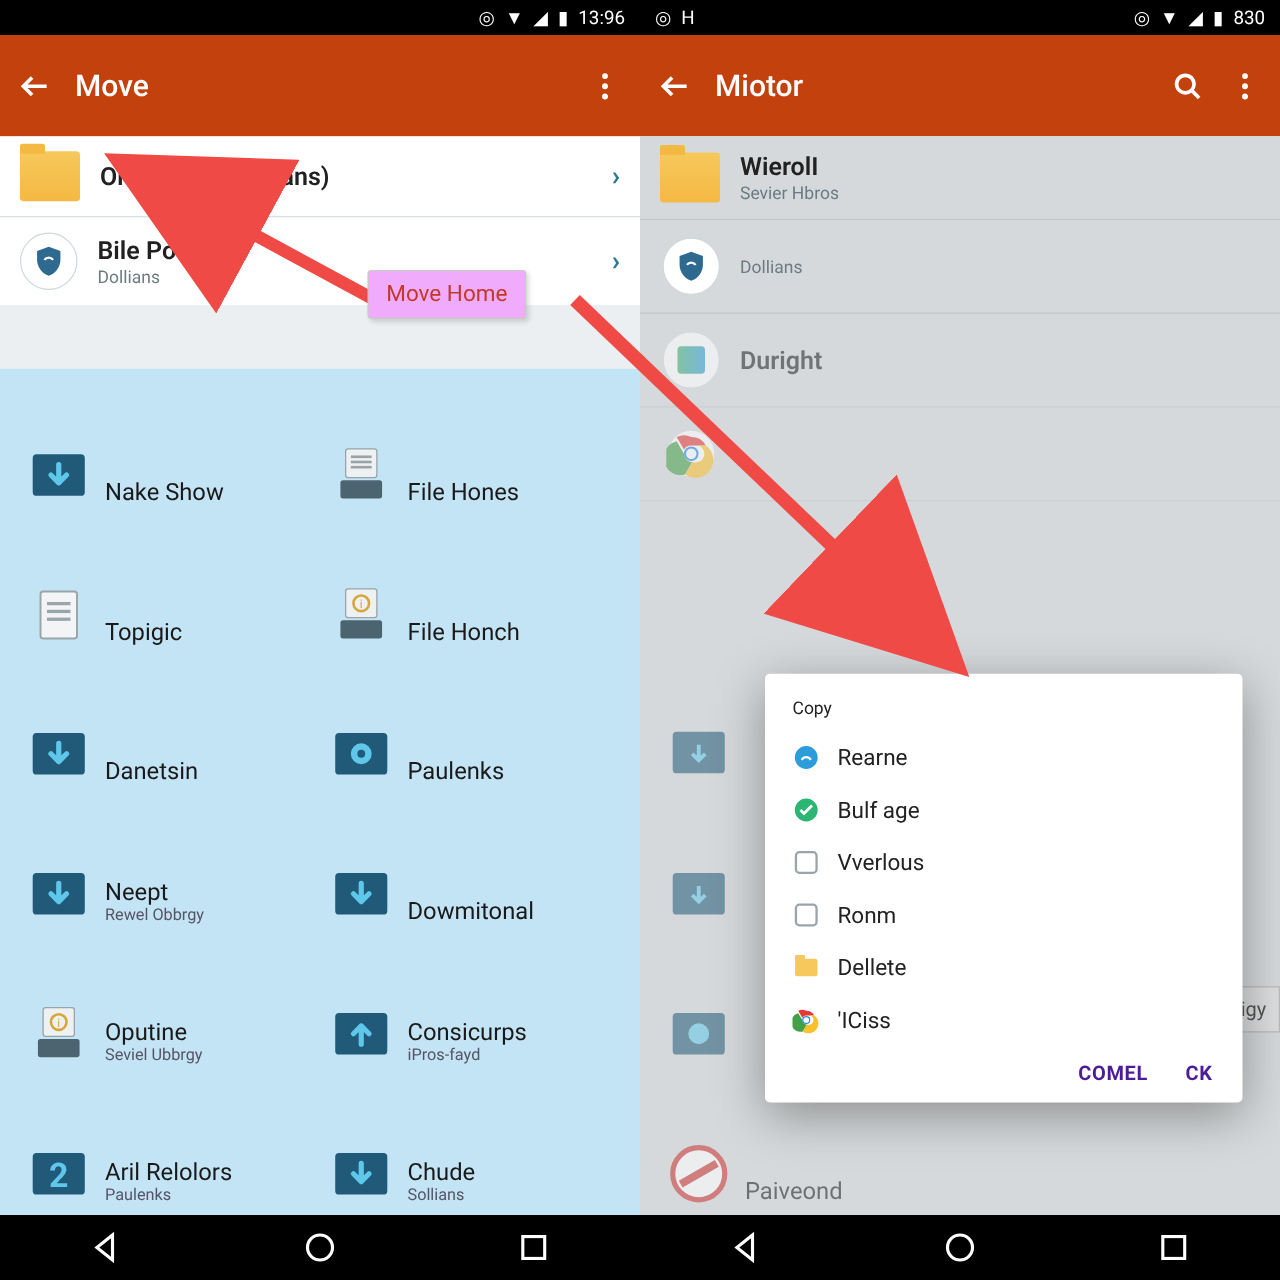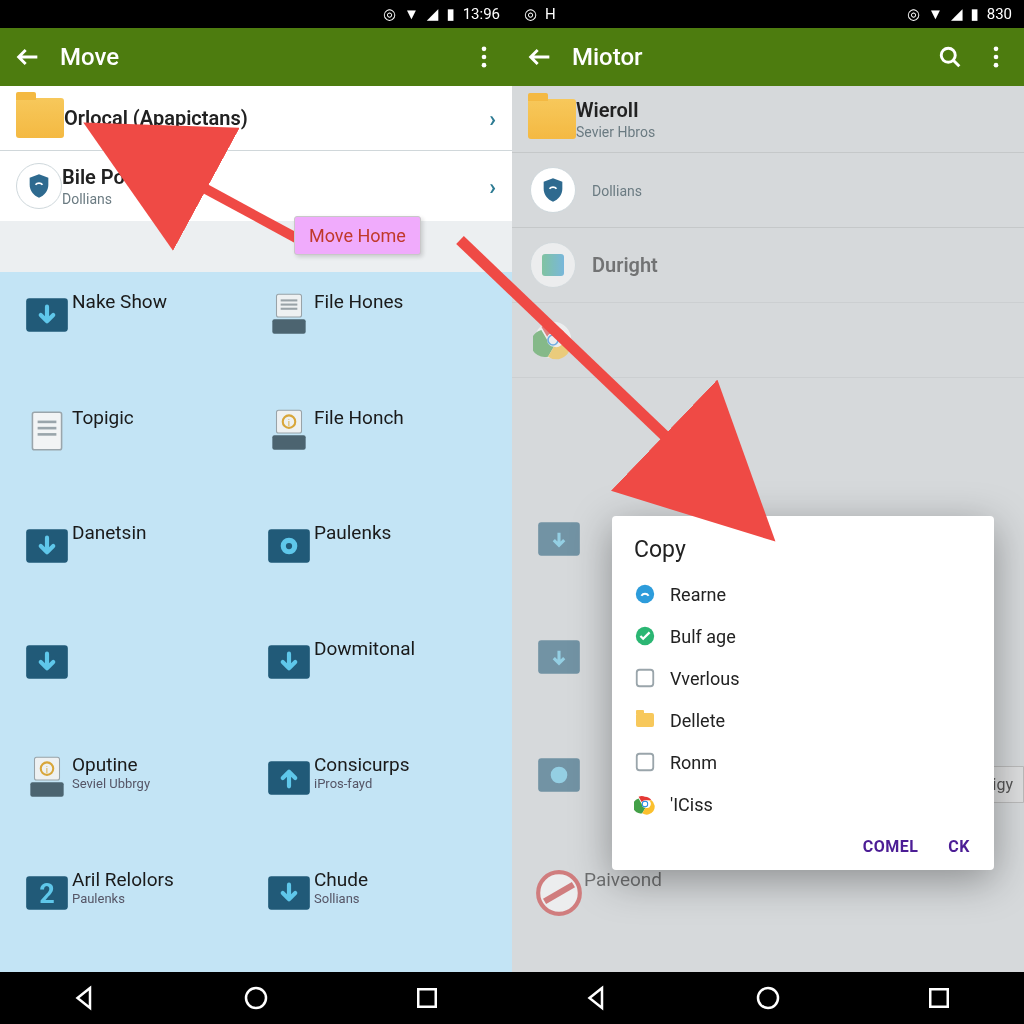--- a/index.html
+++ b/index.html
@@ -1,46 +1,46 @@
 <!DOCTYPE html>
 <html><head>
 <meta charset="utf-8">
 <style>
   * { box-sizing: border-box; margin: 0; padding: 0; font-family: Roboto, Arial, sans-serif; }
   body { background: #fff; width: 1024px; height: 1024px; overflow: hidden; position: relative; }
   .screens { display: flex; flex-direction: row; width: 1024px; height: 1024px; }
   .phone { width: 512px; height: 1024px; background: #eceff1; display: flex; flex-direction: column; position: relative; }
   .status-bar { height: 28px; background: #000; color: #fff; display: flex; align-items: center; justify-content: flex-end; padding: 0 12px; font-size: 15px; gap: 8px; }
   .status-bar .sb-left { margin-right: auto; display:flex; gap:8px; align-items:center;}
-  .app-bar { height: 58px; background: #4d7c0f; color: #fff; display: flex; align-items: center; padding: 0 14px; gap: 18px; }
+  .app-bar { height: 81px; background: #c2410c; color: #fff; display: flex; align-items: center; padding: 0 14px; gap: 18px; }
   .app-bar .ab-title { font-size: 24px; font-weight: 500; flex: 1; }
   .app-bar .ab-icon { width: 28px; height: 28px; display:flex; align-items:center; justify-content:center; }
   .content { flex: 1; overflow: hidden; position: relative; }
-  .toprow { background: #fff; border-bottom: 1px solid #d0d7da; display: flex; align-items: center; padding: 12px 16px; }
+  .toprow { background: #fff; border-bottom: 1px solid #d0d7da; display: flex; align-items: center; padding: 12px 16px; gap: 16px; }
   .folder-ic { width: 48px; height: 40px; background: linear-gradient(#f7c85b,#f4b942); border-radius: 3px; position: relative; }
   .folder-ic::before { content:""; position:absolute; top:-6px; left:0; width:20px; height:8px; background:#f4b942; border-radius:2px 2px 0 0;}
   .row-text { flex: 1; }
   .row-title { font-size: 20px; font-weight: 600; color: #212121; }
   .row-sub { font-size: 14px; color: #6b7b82; margin-top: 2px; }
   .chev { font-size: 22px; color: #2c7a92; font-weight:700;}
   .shield-ic { width:46px; height:46px; border-radius:50%; background:#fff; border:1px solid #cfd8dc; display:flex; align-items:center; justify-content:center;}
   .shield-ic svg { width:28px; height:28px; }
   .gridarea { background: #c3e4f5; padding: 10px 18px 0 18px; display: grid; grid-template-columns: 1fr 1fr; column-gap: 8px; row-gap: 4px; position:absolute; left:0; right:0; top:186px; bottom:0;}
-  .gitem { display: flex; align-items: flex-start; gap: 0; padding: 8px 4px; }
+  .gitem { display: flex; align-items: flex-end; gap: 12px; padding: 8px 4px; }
   .gicon { width: 50px; height: 50px; display:flex; align-items:center; justify-content:center; flex-shrink:0;}
   .gtext { flex:1; min-width:0;}
   .gtitle { font-size: 19px; color: #1a1a1a; white-space:nowrap; overflow:hidden; text-overflow:ellipsis;}
   .gsub { font-size: 13px; color: #556; white-space:nowrap; overflow:hidden;}
   .phone-right .content { background:#d6d9db; }
   .phone-right .toprow, .phone-right .listrow { background:transparent; border-bottom:1px solid rgba(0,0,0,0.08);}
   .phone-right .listrow { display:flex; align-items:center; padding:14px 18px; gap:16px;}
   .phone-right .listrow .ic { width:46px; height:46px; display:flex; align-items:center; justify-content:center;}
   .dimmed { opacity:0.55; }
   .dialog { position:absolute; left:100px; top:430px; right:30px; background:#fff; border-radius:4px; box-shadow:0 10px 40px rgba(0,0,0,0.35); z-index:20; padding:18px 0 8px 0;}
-  .dialog .dl-title { font-size:23px; padding:2px 22px 10px 22px; color:#222;}
+  .dialog .dl-title { font-size:14px; padding:2px 22px 10px 22px; color:#222;}
   .dl-item { display:flex; align-items:center; gap:14px; padding:10px 22px; font-size:18px; color:#222;}
   .dl-ic { width:22px; height:22px; display:flex; align-items:center; justify-content:center; flex-shrink:0;}
   .dl-actions { display:flex; justify-content:flex-end; gap:30px; padding:12px 24px 6px 24px;}
   .dl-btn { color:#4c1d95; font-weight:700; font-size:16px; letter-spacing:0.5px; background:none; border:none;}
   .navbar { height:52px; background:#000; display:flex; align-items:center; justify-content:space-around;}
   .navbar .nb { width:30px; height:30px; display:flex; align-items:center; justify-content:center;}
   .tooltip { position:absolute; background:#f0abfc; border:1px solid #c8c8c8; border-radius:3px; padding:8px 14px; font-size:18px; color:#c0392b; box-shadow:2px 2px 4px rgba(0,0,0,0.15); z-index:30;}
   .arrow-svg { position:absolute; z-index:25; pointer-events:none;}
   .side-btn { position:absolute; right:0; top:680px; background:#dddedf; border:1px solid #bbb; padding:8px 10px; font-size:16px; color:#555; border-radius:2px 0 0 2px;}
   .dl-folder { width:18px; height:14px; background:#f7c85b; border-radius:2px; position:relative;}
@@ -171,20 +171,24 @@
               <div class="gtitle">Paulenks</div>
             </div>
           </div>
           <div class="gitem">
             <div class="gicon">
               <svg viewBox="0 0 48 48">
                 <rect x="4" y="8" width="40" height="32" rx="3" fill="#215a78"></rect>
                 <path d="M24 16v14m-6-6l6 6 6-6" stroke="#5fc7ea" stroke-width="4" fill="none" stroke-linecap="round" stroke-linejoin="round"></path>
               </svg>
             </div>
+            <div class="gtext">
+              <div class="gtitle">Neept</div>
+              <div class="gsub">Rewel Obbrgy</div>
+            </div>
           </div>
           <div class="gitem">
             <div class="gicon">
               <svg viewBox="0 0 48 48">
                 <rect x="4" y="8" width="40" height="32" rx="3" fill="#215a78"></rect>
                 <path d="M24 16v14m-6-6l6 6 6-6" stroke="#5fc7ea" stroke-width="4" fill="none" stroke-linecap="round" stroke-linejoin="round"></path>
               </svg>
             </div>
             <div class="gtext">
               <div class="gtitle">Dowmitonal</div>
@@ -408,31 +412,31 @@
             <div class="dl-item">
               <span class="dl-ic">
                 <svg viewBox="0 0 24 24">
                   <rect x="3" y="3" width="18" height="18" rx="3" fill="none" stroke="#9aa5ab" stroke-width="2"></rect>
                 </svg>
               </span>
               <span>Vverlous</span>
             </div>
             <div class="dl-item">
               <span class="dl-ic">
-                <div class="dl-folder"></div>
-              </span>
-              <span>Dellete</span>
-            </div>
-            <div class="dl-item">
-              <span class="dl-ic">
                 <svg viewBox="0 0 24 24">
                   <rect x="3" y="3" width="18" height="18" rx="3" fill="none" stroke="#9aa5ab" stroke-width="2"></rect>
                 </svg>
               </span>
               <span>Ronm</span>
+            </div>
+            <div class="dl-item">
+              <span class="dl-ic">
+                <div class="dl-folder"></div>
+              </span>
+              <span>Dellete</span>
             </div>
             <div class="dl-item">
               <span class="dl-ic">
                 <svg viewBox="0 0 48 48" width="22" height="22">
                   <circle cx="24" cy="24" r="22" fill="#fff"></circle>
                   <path fill="#e53935" d="M24 8a16 16 0 0114 8H24a8 8 0 00-7 4l-7-12A16 16 0 0124 8z"></path>
                   <path fill="#43a047" d="M10 12l7 12a8 8 0 008 8l-7 12A16 16 0 0110 12z"></path>
                   <path fill="#fbc02d" d="M38 16a16 16 0 01-20 28l7-12a8 8 0 006-16h7z"></path>
                   <circle cx="24" cy="24" r="7" fill="#1e88e5"></circle>
                   <circle cx="24" cy="24" r="5" fill="#fff"></circle>

